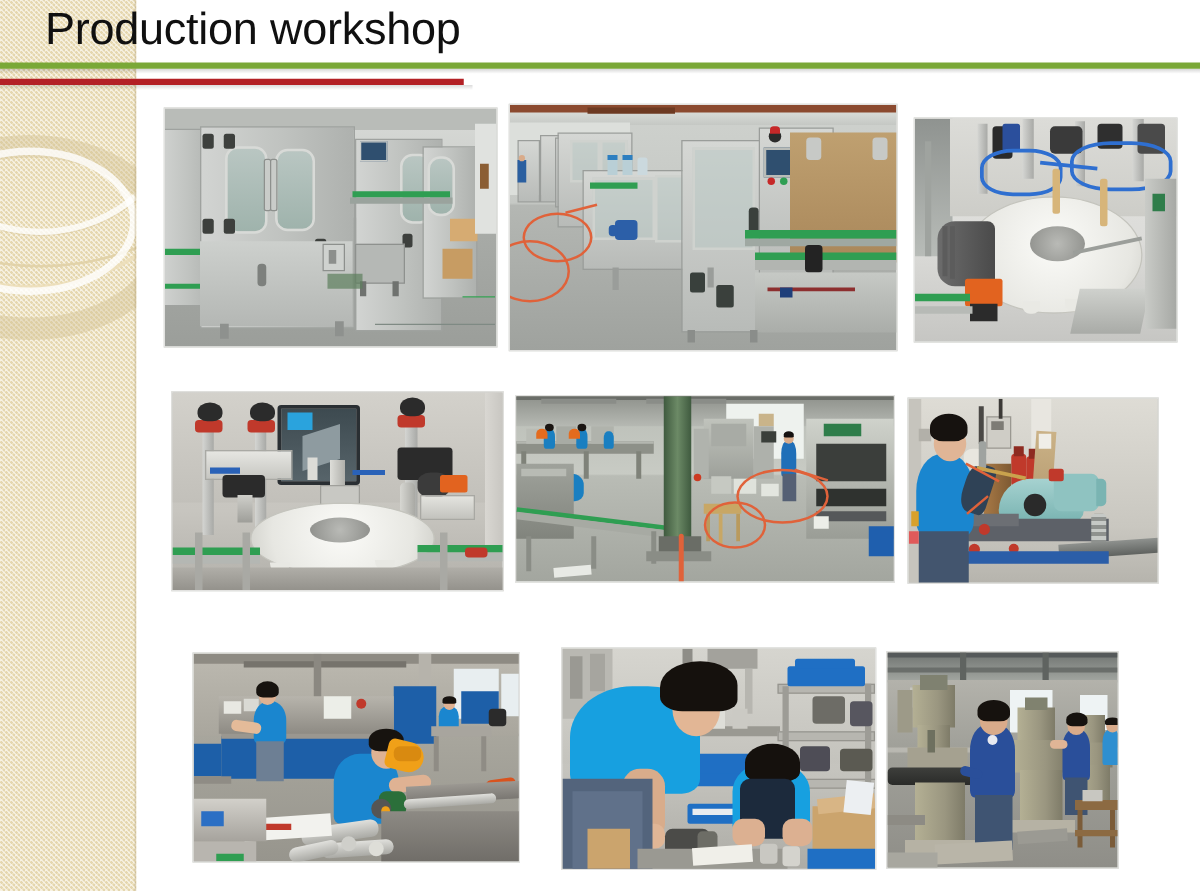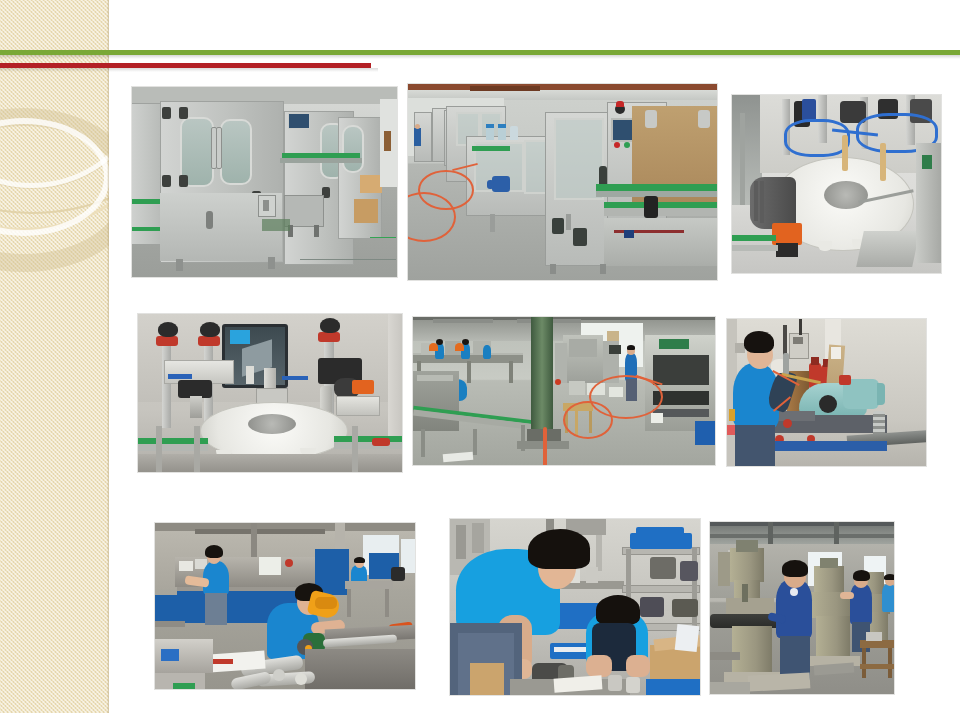--- a/index.html
+++ b/index.html
@@ -222,20 +222,21 @@
 
   <div id="left-panel">
     <div class="arc" id="arc-thin-sweep"></div>
     <div class="arc" id="arc-big-outline2"></div>
     <div class="arc" id="arc-big-outline"></div>
     <div class="arc" id="arc-ring-shade"></div>
     <div class="arc" id="arc-ring-inner"></div>
     <div id="left-panel-edge"></div>
   </div>
 
+  <div id="title-text">Production workshop</div>
 
   <div id="rule-green-shadow"></div>
   <div id="rule-green"></div>
   <div id="rule-red-shadow"></div>
   <div id="rule-red"></div>
 
   <div class="photo" id="p1" style="left:131px; top:86px; width:267px; height:192px;" title="Automatic bottle filling and capping machine with stainless steel cabinet and viewing windows" aria-label="Automatic bottle filling and capping machine with stainless steel cabinet and viewing windows">
     <div class="ph-inner">
       <div class="bg"></div>
       <div class="wall"></div>

